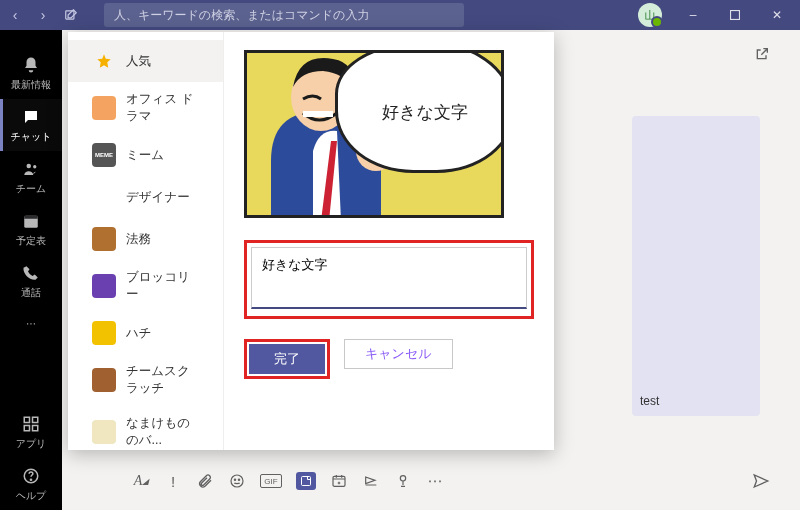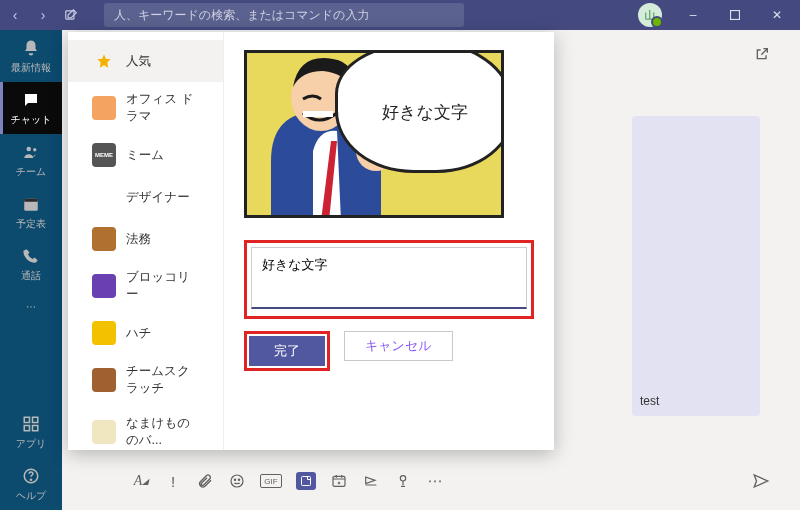--- a/index.html
+++ b/index.html
@@ -40,23 +40,23 @@
 }
 .winbtn {
   width: 42px; height: 30px; color: #e0e0ea;
   display: flex; align-items: center; justify-content: center;
   cursor: pointer; font-size: 12px;
 }
 .shell {
   display: flex; height: 480px;
 }
 .rail {
-  width: 62px; background: #0c4a6e; color: #b8b8b8;
+  width: 62px; background: #000000; color: #b8b8b8;
   display: flex; flex-direction: column; align-items: center;
-  padding-top: 0;
+  padding-top: 17px;
 }
 .rail-item {
   width: 100%; height: 52px; display: flex; flex-direction: column;
   align-items: center; justify-content: center; cursor: pointer;
   font-size: 10px; color: #b8b8b8; gap: 2px; position: relative;
 }
 .rail-item.active { background: #0a0a0a; color: #fff; }
 .rail-item.active::before {
   content: ""; position: absolute; left: 0; top: 0; bottom: 0;
   width: 3px; background: #7b83c3;
@@ -117,21 +117,21 @@
 .caption-box {
   margin-top: 22px; border: 3px solid #e02424; padding: 4px;
   width: 290px;
 }
 .caption-input {
   width: 100%; height: 62px; border: 1px solid #ccc;
   border-bottom: 2px solid #444a80;
   resize: none; padding: 8px 10px; font-size: 13px; font-family: inherit;
   outline: none;
 }
-.btn-row { margin-top: 12px; display: flex; gap: 14px; justify-content: center; }
+.btn-row { margin-top: 20px; display: flex; gap: 14px; justify-content: center; }
 .btn-done-wrap { border: 3px solid #e02424; padding: 2px; }
 .btn {
   height: 30px; padding: 0 20px; font-size: 13px; cursor: pointer;
   border: 1px solid #c8c8c8; background: #fff; color: #8b5cf6;
 }
 .btn.primary {
   background: #5258a0; color: #fff; border: 1px solid #5258a0;
   min-width: 76px;
 }
 .composer {

